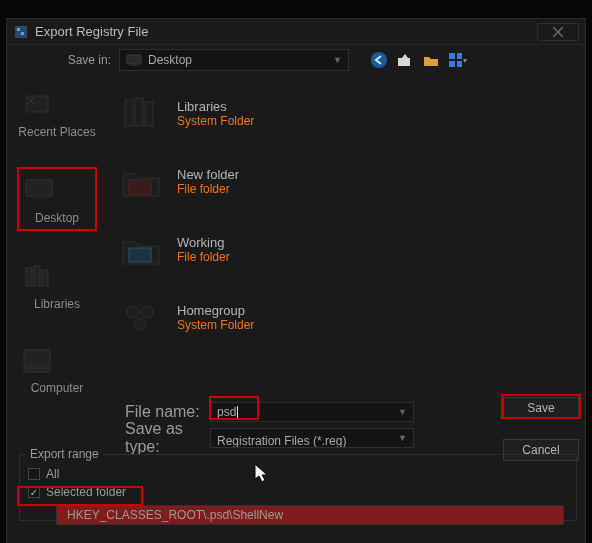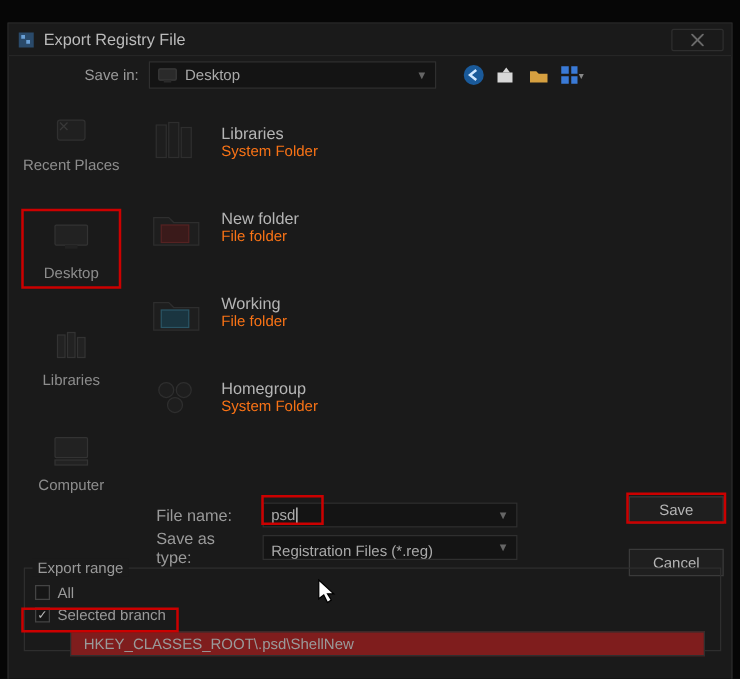--- a/index.html
+++ b/index.html
@@ -62,21 +62,21 @@
   }
   .sidebar {
     width: 100px;
     padding-top: 8px;
     display: flex; flex-direction: column;
     gap: 24px;
     align-items: center;
   }
   .sb-item {
     width: 80px;
-    display: flex; flex-direction: column; align-items: center;
+    display: flex; flex-direction: column; 
     color: #8d8d8d;
     font-size: 12px;
     text-align: center;
     padding: 4px 0;
   }
   .sb-item .ic {
     width: 40px; height: 34px;
     border-radius: 2px;
     margin-bottom: 4px;
     display: flex; align-items: center; justify-content: center;
@@ -103,21 +103,21 @@
   .file-fields {
     position: absolute;
     left: 118px; top: 380px;
     width: 456px;
   }
   .field-row {
     display: flex; align-items: center;
     height: 26px;
     gap: 10px;
   }
-  .field-row .flabel { width: 75px; color: #9a9a9a; font-size: 13px; }
+  .field-row .flabel { width: 75px; color: #9a9a9a; font-size: 16px; }
   .field-row .finput {
     width: 204px; height: 20px;
     background: #141414;
     border: 1px solid #2f2f2f;
     color: #aaa;
     font-size: 12px;
     padding: 0 6px;
     display: flex; align-items: center;
     position: relative;
   }
@@ -384,21 +384,21 @@
 
   <div class="export-range">
     <span class="legend">Export range</span>
     <div style="margin-top:-6px">
       <div class="option-row">
         <span class="chk"></span>
         <span>All</span>
       </div>
       <div class="option-row">
         <span class="chk">✓</span>
-        <span>Selected branch</span>
+        <span>Selected folder</span>
       </div>
       <div class="branch-field">
         <span>HKEY_CLASSES_ROOT\.psd\ShellNew</span>
       </div>
     </div>
   </div>
   <div class="branch-red"></div>
 
   <div class="mouse-cursor">
     <svg width="16" height="20">

